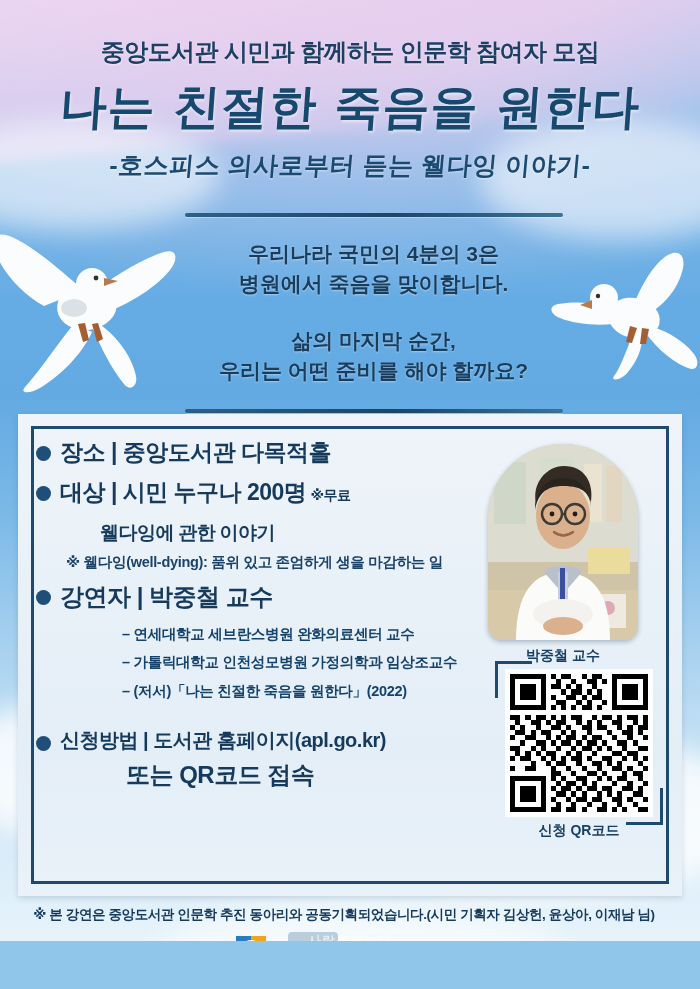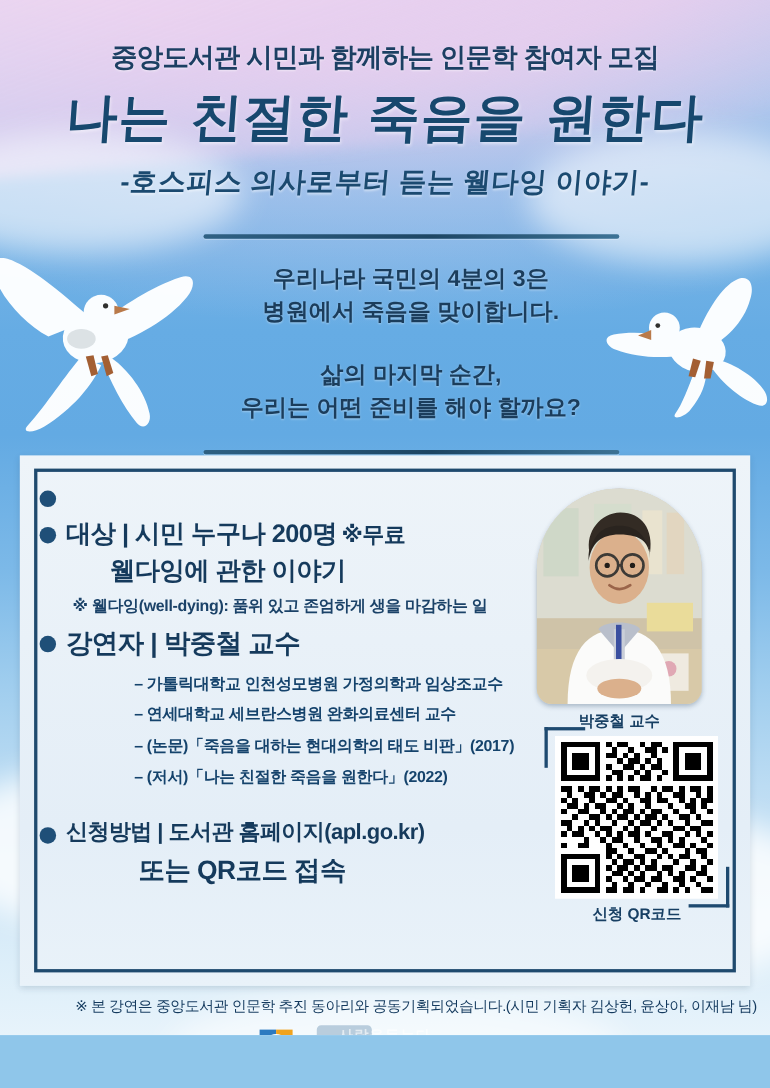--- a/index.html
+++ b/index.html
@@ -67,22 +67,22 @@
     border:3px solid #1f4a6e;}
   .content{position:absolute;left:18px;top:14px;right:14px;bottom:8px;}
 
   .row{display:flex;align-items:flex-start;color:#153a5c;font-weight:bold;}
   .bullet{width:15px;height:15px;border-radius:50%;background:#1f4f78;
           flex:0 0 auto;margin:9px 9px 0 0;}
   .lbl{font-size:23px;letter-spacing:-.5px;white-space:nowrap;}
   .r1{margin-top:2px;}
   .r2,.r3,.r4{margin-top:9px;}
   .hl{background:#eed3e9;padding:1px 4px;border-radius:2px;}
-  .sub-note{font-size:20px;font-weight:bold;margin-left:4px;}
-  .cont2{margin:2px 0 0 64px;font-size:23px;font-weight:bold;color:#153a5c;letter-spacing:-.5px;}
+  .sub-note{font-size:14px;font-weight:bold;margin-left:4px;}
+  .cont2{margin:12px 0 0 64px;font-size:19px;font-weight:bold;color:#153a5c;letter-spacing:-.5px;font-family:Liberation Serif, serif;}
   .foot-note{margin:7px 0 0 30px;font-size:14.5px;font-weight:bold;color:#1b4268;letter-spacing:-.3px;}
 
   .spk{margin-top:9px;}
   .spk .lbl{font-size:24px;}
   .creds{margin:7px 0 0 46px;}
   .creds li{list-style:none;font-size:14.5px;font-weight:bold;color:#15436c;
             letter-spacing:-.3px;line-height:1.95;white-space:nowrap;}
   .creds li::before{content:"– ";}
 
   .apply{margin-top:22px;}
@@ -98,22 +98,22 @@
 
   
   .qr-wrap{position:absolute;right:10px;bottom:48px;width:158px;}
   .qr-box{position:relative;width:152px;height:148px;margin:0 auto;}
   .qr-box .brk{position:absolute;width:34px;height:34px;border:3px solid #1e4a70;}
   .brk.tl{left:-8px;top:-8px;border-right:0;border-bottom:0;}
   .brk.br{right:-8px;bottom:-8px;border-left:0;border-top:0;}
   .qr-cap{margin-top:5px;text-align:center;font-size:14px;font-weight:bold;color:#173f63;}
 
   
-  .footer-note{position:absolute;left:0;right:12px;top:906px;text-align:right;
-    font-size:13.5px;font-weight:normal;color:#143a5e;letter-spacing:-.4px;}
+  .footer-note{position:absolute;left:0;right:12px;top:906px;text-align:center;
+    font-size:13.5px;font-weight:bold;color:#143a5e;letter-spacing:-.4px;}
   .logo-row{position:absolute;left:0;right:0;top:930px;height:59px;}
   .citylogo{position:absolute;left:228px;top:4px;width:76px;height:52px;}
   .watermark{position:absolute;left:0;right:0;top:932px;text-align:center;
     pointer-events:none;}
   .wm-small{font-size:13px;color:rgba(255,255,255,.62);font-weight:bold;letter-spacing:1px;}
   .wm-big{font-size:26px;font-weight:bold;color:rgba(175,205,230,.62);letter-spacing:2px;
           text-shadow:0 1px 1px rgba(255,255,255,.35);margin-top:-2px;}
   .wm-mark{position:absolute;left:286px;top:930px;width:54px;height:50px;opacity:.55;}
 </style>
 </head>
@@ -180,20 +180,25 @@
   </div>
 
   <div class="panel">
     <div class="panel-inner"></div>
 
     <div class="content">
 
 
       <div class="row r2">
         <span class="bullet"></span>
+        <span class="lbl">
+          <span>장소</span>
+          <span>|</span>
+          <span>중앙도서관 다목적홀</span>
+        </span>
       </div>
 
       <div class="row r3">
         <span class="bullet"></span>
         <span class="lbl">
           <span>대상</span>
           <span>|</span>
           <span>시민 누구나 200명</span><span class="sub-note">※무료</span>
         </span>
       </div>
@@ -204,23 +209,22 @@
       <div class="row spk">
         <span class="bullet"></span>
         <span class="lbl">
           <span>강연자</span>
           <span>|</span>
           <span>박중철 교수</span>
         </span>
       </div>
 
       <ul class="creds">
+        <li>연세대학교 세브란스병원 완화의료센터 교수</li>
         <li>가톨릭대학교 인천성모병원 가정의학과 임상조교수</li>
-        <li>연세대학교 세브란스병원 완화의료센터 교수</li>
-        <li>(논문)「죽음을 대하는 현대의학의 태도 비판」(2017)</li>
         <li>(저서)「나는 친절한 죽음을 원한다」(2022)</li>
       </ul>
 
       <div class="row apply">
         <span class="bullet"></span>
         <span class="lbl">
           <span>신청방법</span>
           <span>|</span>
           <span>도서관 홈페이지(apl.go.kr)</span>
         </span>

